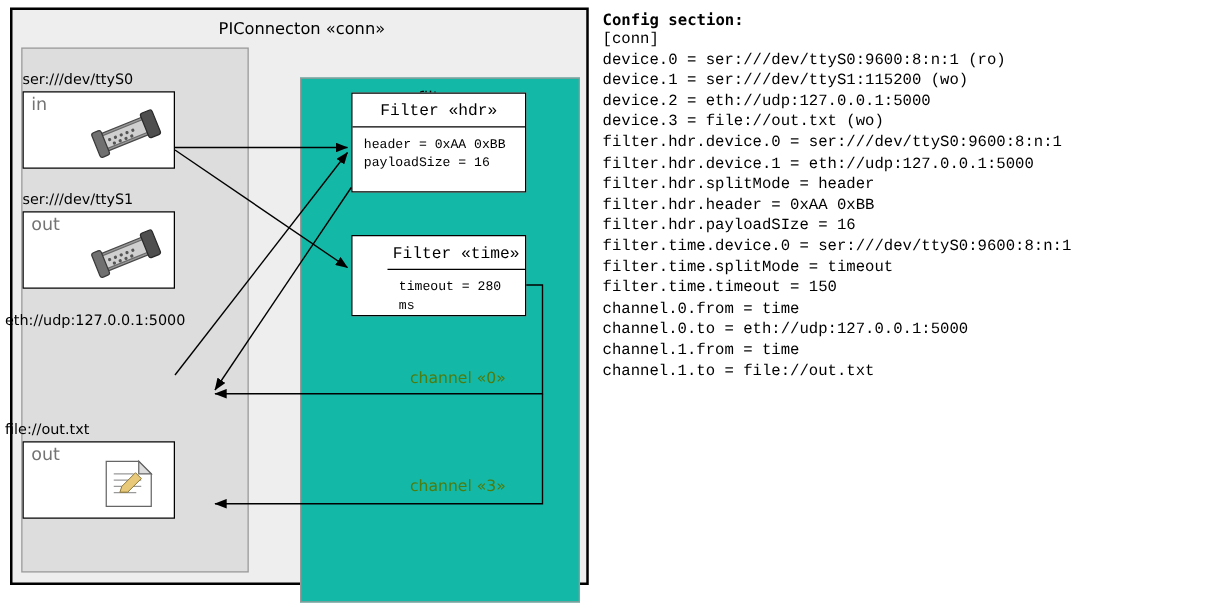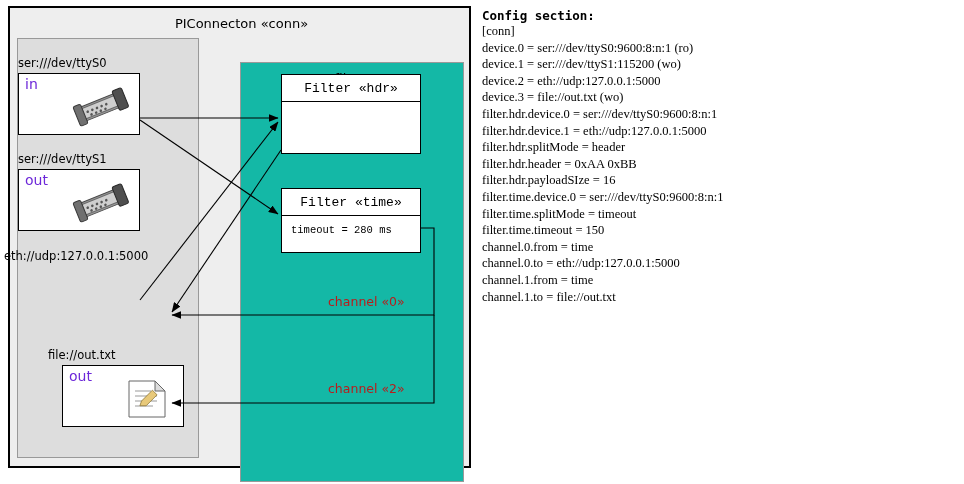--- a/index.html
+++ b/index.html
@@ -83,21 +83,21 @@
     width: 122px;
     height: 62px;
     background: #ffffff;
     border: 1px solid #000000;
     box-sizing: border-box;
   }
   .ep-card .ep-label {
     position: absolute;
     left: 6px; top: 2px;
     font-size: 14px;
-    color: #6d28d9;
+    color: #737373;
   }
   .ep-icon {
     position: absolute;
     right: 6px;
     bottom: 3px;
   }
   .ep-icon-net {
     position: absolute;
     right: 4px;
     top: 2px;
@@ -122,36 +122,36 @@
     width: 100%;
   }
   .filter-body {
     padding: 7px 9px 4px 9px;
     font-size: 10.5px;
     line-height: 15px;
   }
   .channel-label {
     position: absolute;
     font-size: 12.5px;
-    color: #b91c1c;
+    color: #4d7c0f;
     white-space: nowrap;
   }
   
   .config-panel {
     position: absolute;
     left: 482px; top: 8px;
     width: 474px;
   }
   .config-heading {
     font-family: "DejaVu Sans Mono", monospace;
     font-size: 12.5px;
     font-weight: bold;
   }
   .config-lines {
-    font-family: Liberation Serif, serif;
+    font-family: Liberation Mono, monospace;
     font-size: 12.5px;
     line-height: 16.6px;
     white-space: pre;
   }
   svg.arrows {
     position: absolute;
     left: 0; top: 0;
     width: 964px; height: 484px;
     pointer-events: none;
   }
@@ -216,21 +216,21 @@
           </g>
         </svg>
       </div>
     </div>
   </div>
 
   <div class="endpoint" style="top:249px;">
     <div class="ep-caption left-align">eth://udp:127.0.0.1:5000</div>
   </div>
 
-  <div class="endpoint" style="top:348px;padding-left:44px;">
+  <div class="endpoint" style="top:336px;">
     <div class="ep-caption left-align">file://out.txt</div>
     <div class="ep-card">
       <div class="ep-label">out</div>
       <div class="ep-icon">
         <svg width="56" height="42" viewBox="0 0 56 42">
           <g transform="translate(6,2)">
             <polygon points="2,2 28,2 38,12 38,38 2,38" fill="#ffffff" stroke="#666"></polygon>
             <polygon points="28,2 38,12 28,12" fill="#dddddd" stroke="#666"></polygon>
             <line x1="8" y1="12" x2="24" y2="12" stroke="#999"></line>
             <line x1="8" y1="17" x2="30" y2="17" stroke="#999"></line>
@@ -243,32 +243,36 @@
     </div>
   </div>
 
   <div class="filters-panel">
     <div class="filters-title">filters</div>
   </div>
 
   <div class="filter-box" style="left:281px; top:74px; width:140px; height:80px;">
     <div class="filter-title">Filter «hdr»</div>
     <div class="filter-sep"></div>
-  </div>
-
-  <div class="filter-box" style="left:281px; top:188px; width:140px; height:65px;">
+    <div class="filter-body">
+      <div>header = 0xAA 0xBB</div>
+      <div>payloadSize = 16</div>
+    </div>
+  </div>
+
+  <div class="filter-box" style="left:281px; top:188px; width:140px; height:65px;padding-left:28px;">
     <div class="filter-title">Filter «time»</div>
     <div class="filter-sep"></div>
     <div class="filter-body">
       <div>timeout = 280 ms</div>
     </div>
   </div>
 
   <div class="channel-label" style="left:328px; top:294px;">channel «0»</div>
-  <div class="channel-label" style="left:328px; top:381px;">channel «2»</div>
+  <div class="channel-label" style="left:328px; top:381px;">channel «3»</div>
 
   <svg class="arrows">
     <defs>
       <marker id="arrowhead" markerWidth="9" markerHeight="7" refX="8.5" refY="3.5" orient="auto">
         <polygon points="0 0, 9 3.5, 0 7" fill="#000000"></polygon>
       </marker>
     </defs>
 
     <line x1="140" y1="118" x2="278" y2="118" stroke="#000" stroke-width="1.1" marker-end="url(#arrowhead)"></line>
 

